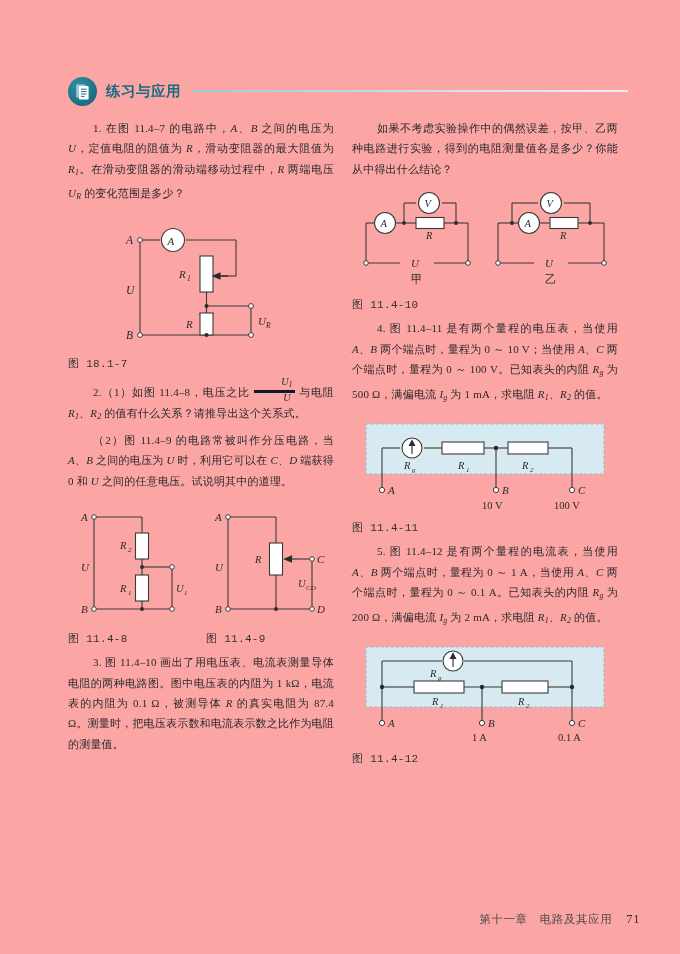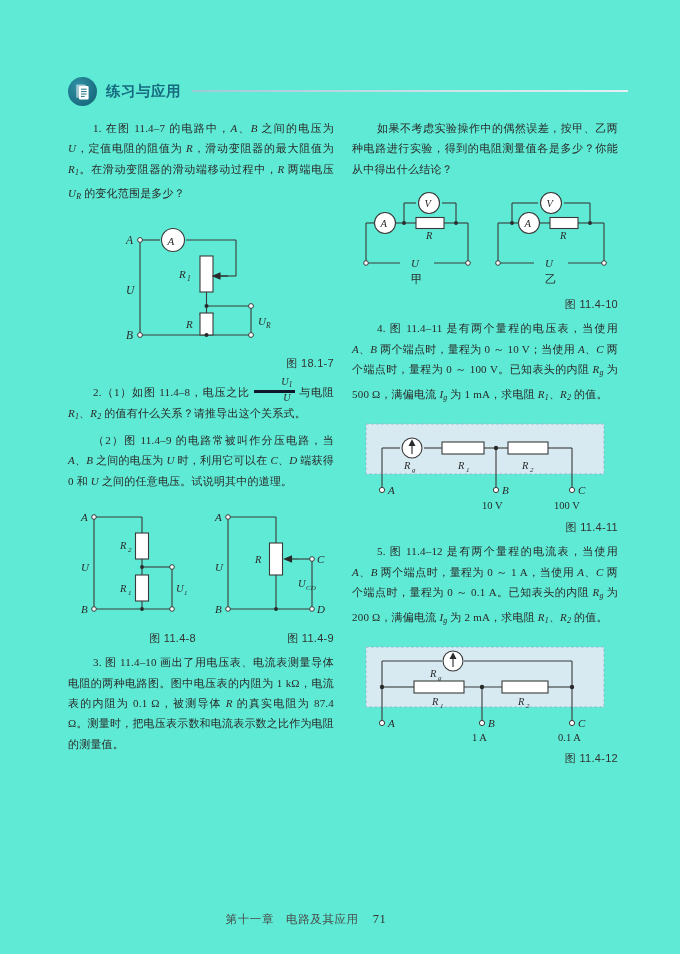--- a/index.html
+++ b/index.html
@@ -6,21 +6,21 @@
   html, body {
     margin: 0; padding: 0;
     width: 680px; height: 954px;
     background: #ffffff;
     font-family: "Liberation Serif", "DejaVu Serif", serif;
     overflow: hidden;
   }
   #page {
     position: relative;
     width: 680px; height: 954px;
-    background: #5eead4;
+    background: #fca5a5;
   }
 
   
   .section-header {
     position: absolute;
     left: 68px; top: 76px;
     width: 560px; height: 30px;
     display: flex; align-items: center;
   }
   .hdr-icon {
@@ -77,39 +77,39 @@
     font-size: 0.92em;
     line-height: 1.05;
     margin: 0 1px;
   }
   .frac .num { display:block; border-bottom: 3px solid #0f172a; padding: 0 2px; font-style: italic; }
   .frac .den { display:block; padding: 0 2px; font-style: italic; }
 
   
   .figure { margin: 10px 0 6px 0; }
   .figcap {
-    text-align: right;
+    text-align: left;
     font-size: 11px;
     color: #333;
-    font-family: Liberation Sans, sans-serif;
+    font-family: Liberation Mono, monospace;
     margin-top: 2px;
     letter-spacing: 0.3px;
   }
   .fig-row { display: flex; justify-content: space-between; }
   .fig-row .fig-cell { text-align: center; }
 
   svg text { font-family: "Liberation Serif", "DejaVu Serif", serif; }
 
   
   .footer {
     position: absolute;
     left: 0; right: 0;
     bottom: 27px;
-    text-align: center;
-    padding-right: 68px;
+    text-align: right;
+    padding-right: 40px;
     font-size: 11.5px;
     color: #4a4a4a;
     font-family: "Liberation Serif", "DejaVu Serif", serif;
     letter-spacing: 0.6px;
   }
   .footer .pno { margin-left: 14px; font-size: 12.5px; color: #333; }
 </style>
 </head>
 <body>
 

